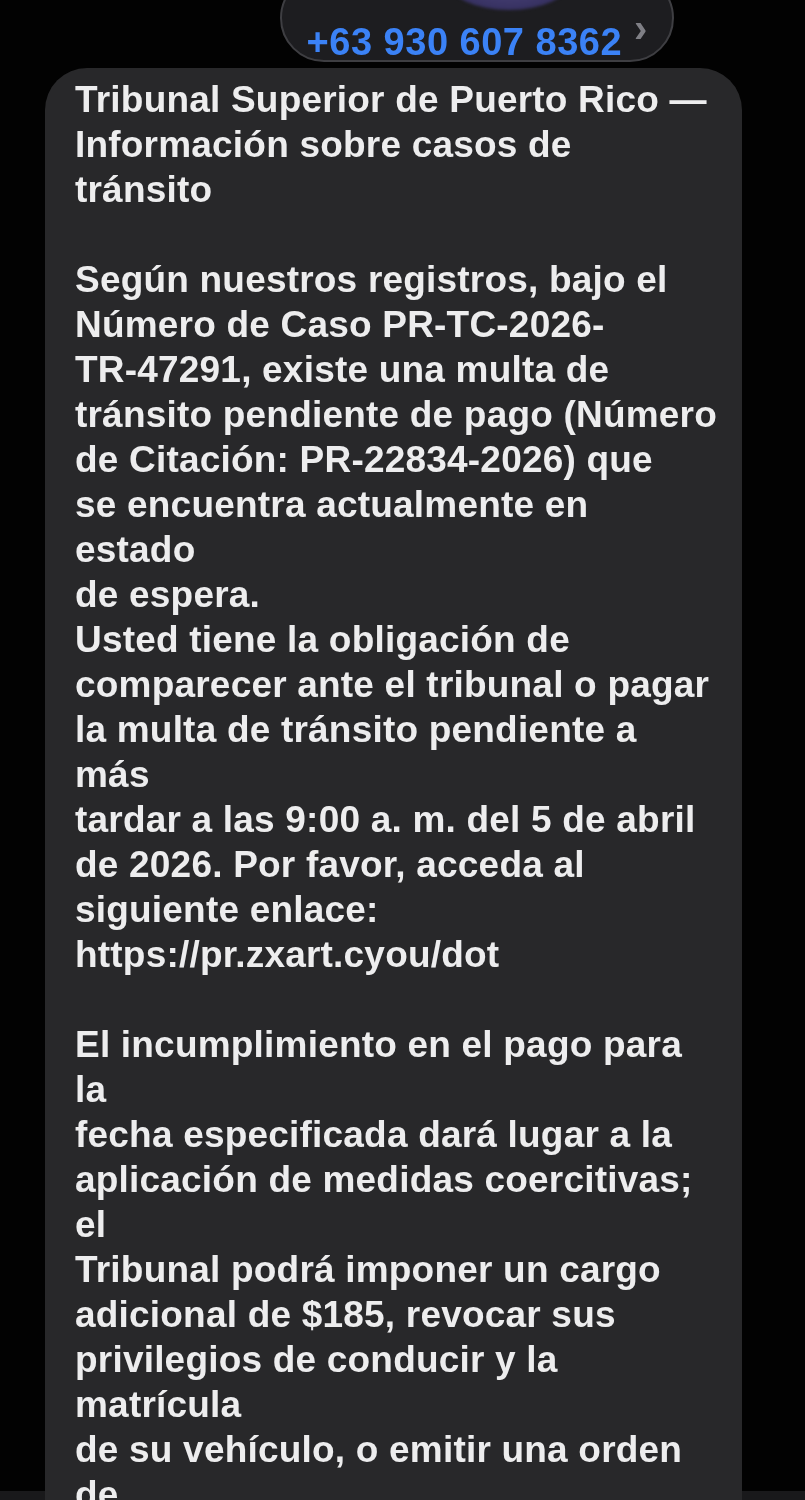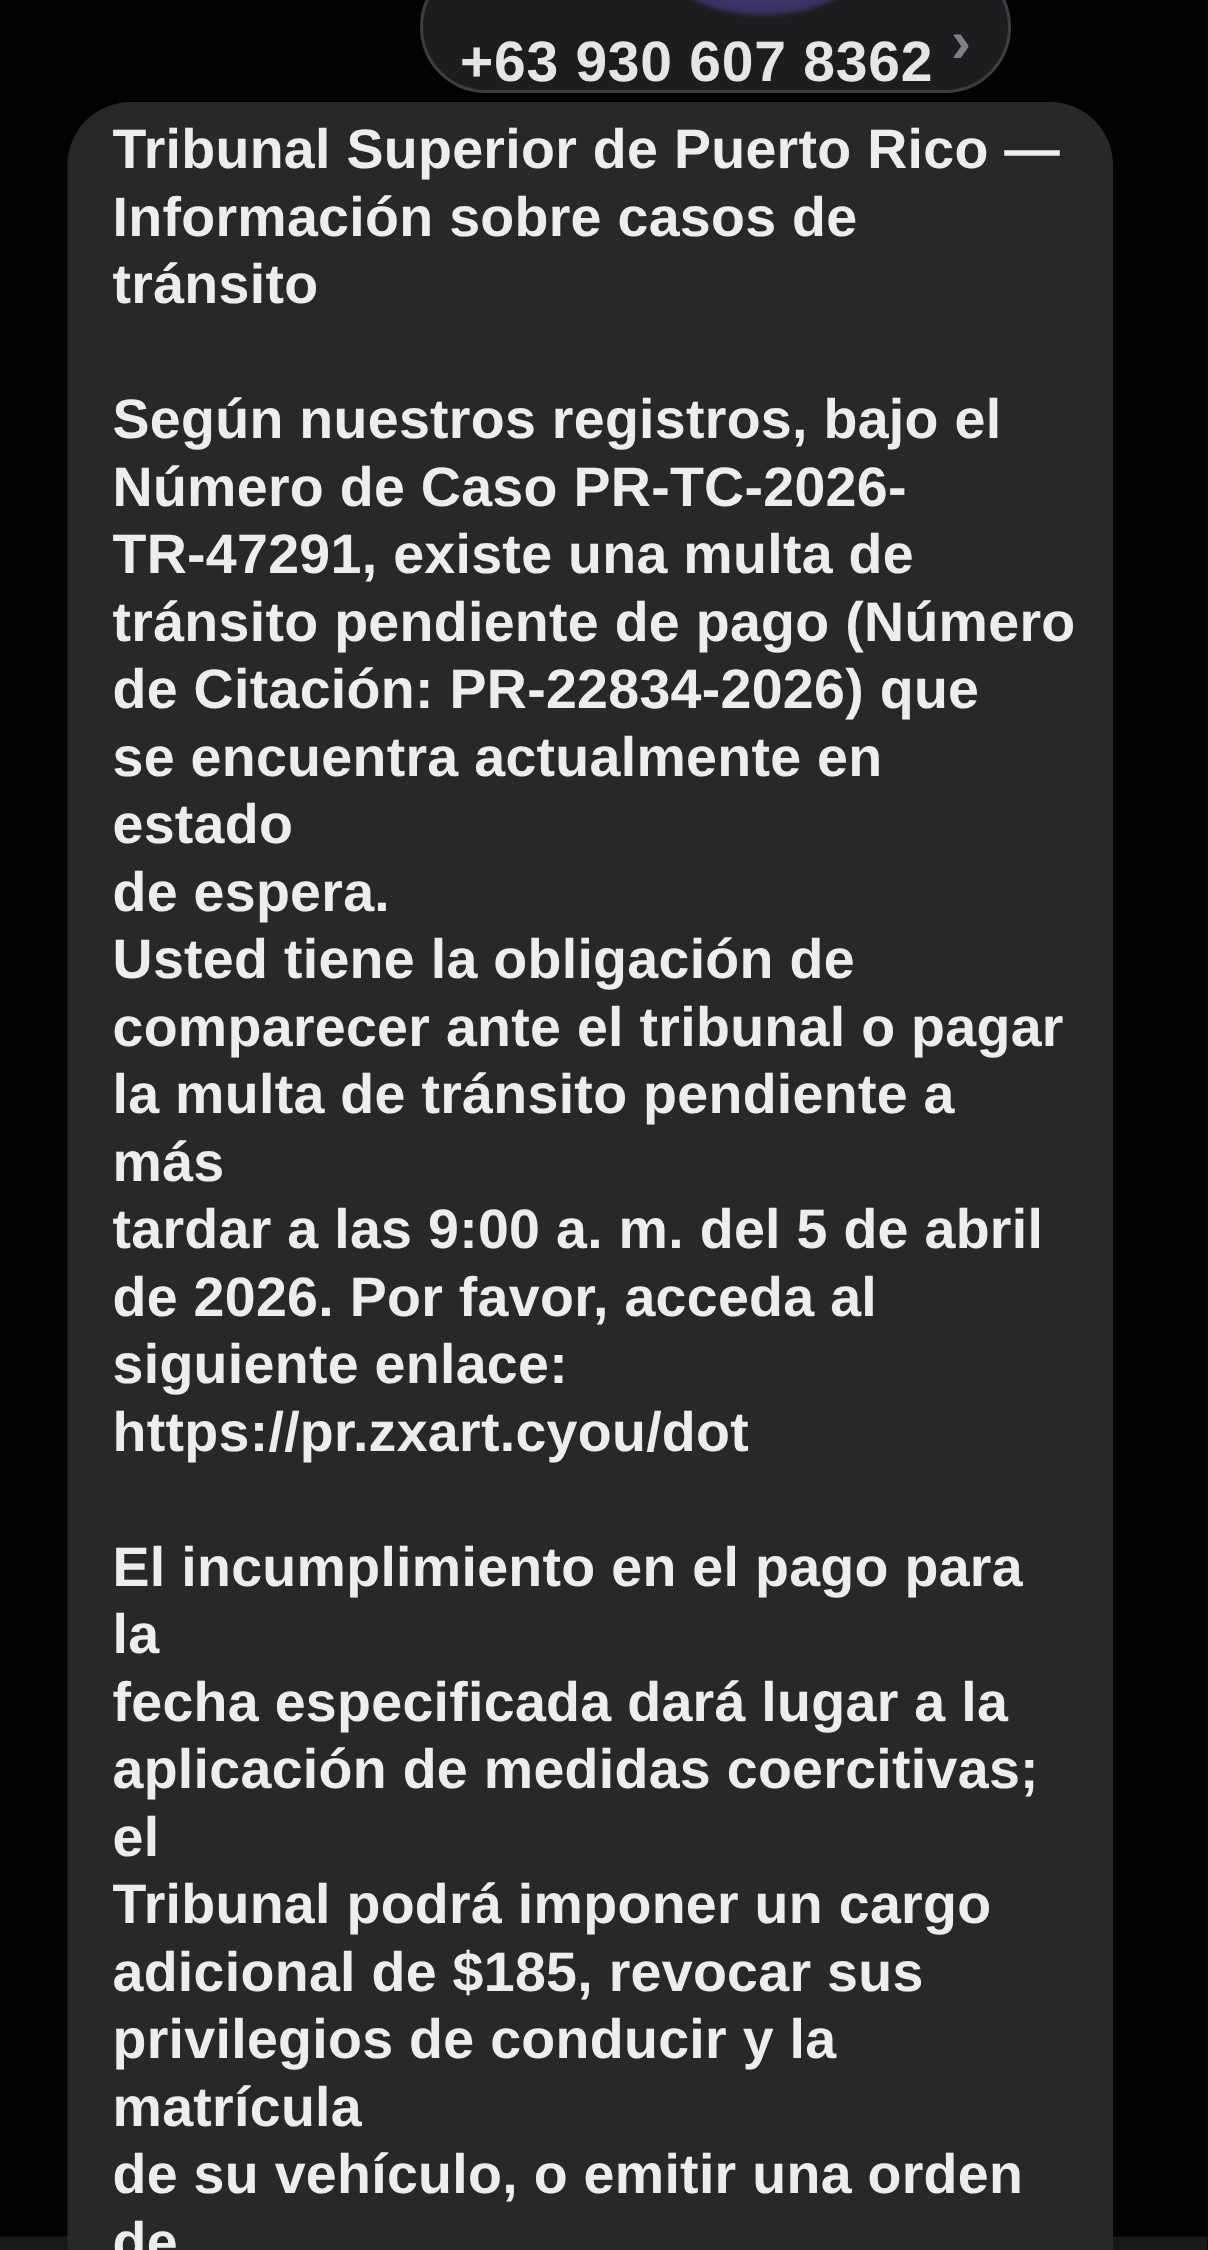--- a/index.html
+++ b/index.html
@@ -43,21 +43,21 @@
     background: #1d1d20;
     border: 2px solid #3e3e42;
     border-radius: 44px;
     display: flex;
     align-items: center;
     justify-content: center;
     padding-top: 24px;
     z-index: 2;
   }
   .contact-pill .phone {
-    color: #e5e5e5;
+    color: #3b82f6;
     font-size: 38px;
     font-weight: 700;
     letter-spacing: 0.5px;
     white-space: nowrap;
     margin-top: 24px;
   }
   .contact-pill .chevron {
     color: #7f7f85;
     font-size: 40px;
     font-weight: 600;

